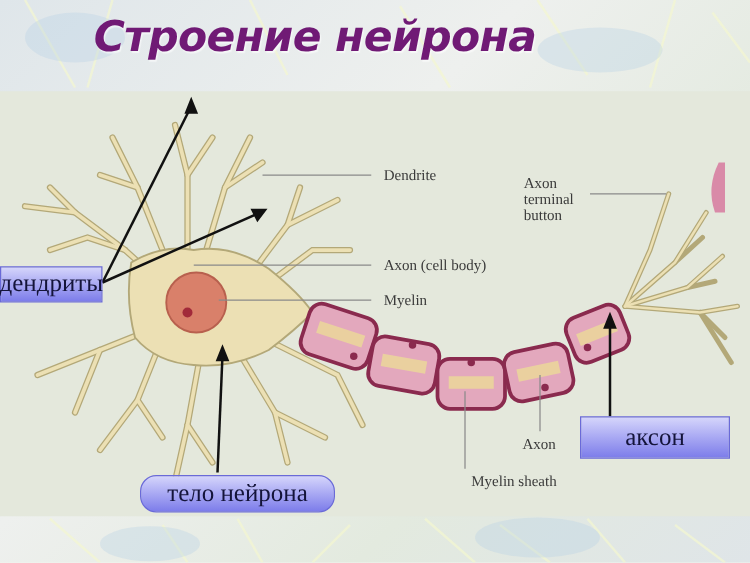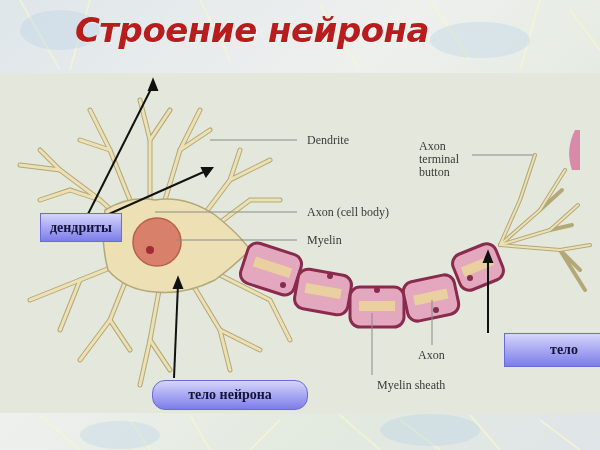--- a/index.html
+++ b/index.html
@@ -5,37 +5,37 @@
   html, body { margin: 0; padding: 0; }
   body {
     width: 600px; height: 450px; overflow: hidden; position: relative;
     background: linear-gradient(135deg, #dfe6ea 0%, #eef0ee 40%, #e3eadf 70%, #dfe5e8 100%);
     font-family: "Liberation Sans", sans-serif;
   }
   .bg-texture { position: absolute; left: 0; top: 0; width: 600px; height: 450px; }
   .title {
     position: absolute; left: 0; top: 10px; width: 504px; text-align: center;
     font-family: "DejaVu Sans", sans-serif; font-weight: bold; font-style: italic;
-    font-size: 34px; color: #b91c1c; letter-spacing: -0.5px;
+    font-size: 34px; color: #701a75; letter-spacing: -0.5px;
     text-shadow: 1px 1px 1px rgba(255,255,255,0.6);
   }
   .panel {
     position: absolute; left: 0; top: 73px; width: 600px; height: 340px;
     background: #e4e8dc;
   }
   .diagram { position: absolute; left: 0; top: 0; width: 600px; height: 450px; }
   .lbl {
     position: absolute; font-family: Liberation Serif, serif;
     font-size: 12px; color: #3a3a3a; line-height: 13px; white-space: pre-line;
   }
   .ru-box {
     position: absolute; display: flex; align-items: center; justify-content: center;
     background: linear-gradient(180deg, #d5d5fb 0%, #a8a8f3 50%, #7d7dea 100%);
     border: 1px solid #6a6ad8;
-    font-family: "Liberation Serif", serif; font-weight: bold; font-size: 14px; color: #14143a; margin-left: 40px;
+    font-family: "Liberation Serif", serif; font-weight: normal; font-size: 20px; color: #14143a;
   }
 </style>
 </head>
 <body>
 
 <svg class="bg-texture" viewBox="0 0 600 450">
   <g stroke="#f4f6d0" stroke-width="2" fill="none" opacity="0.7">
     <path d="M20 0 L60 70 M90 0 L70 70 M200 0 L230 60 M320 5 L360 70 M430 0 L470 60 M540 0 L520 70 M570 10 L600 50"></path>
     <path d="M40 415 L80 450 M130 420 L150 450 M190 415 L210 450 M280 420 L250 450 M340 415 L380 450 M400 420 L440 450 M470 415 L500 450 M540 420 L580 450"></path>
   </g>
@@ -169,13 +169,13 @@
 <div class="lbl" style="left:307px; top:206px;">Axon (cell body)</div>
 <div class="lbl" style="left:307px; top:234px;">Myelin</div>
 <div class="lbl" style="left:419px; top:140px;">Axon
 terminal
 button</div>
 <div class="lbl" style="left:418px; top:349px;">Axon</div>
 <div class="lbl" style="left:329px; top:379px;margin-left:48px;">Myelin sheath</div>
 
 <div class="ru-box" style="left:0px; top:213px; width:80px; height:27px;">дендриты</div>
 <div class="ru-box" style="left:112px; top:380px; width:154px; height:28px;border-radius:13px;">тело нейрона</div>
-<div class="ru-box" style="left:464px; top:333px; width:118px; height:32px;">тело</div>
+<div class="ru-box" style="left:464px; top:333px; width:118px; height:32px;">аксон</div>
 
 </body></html>

